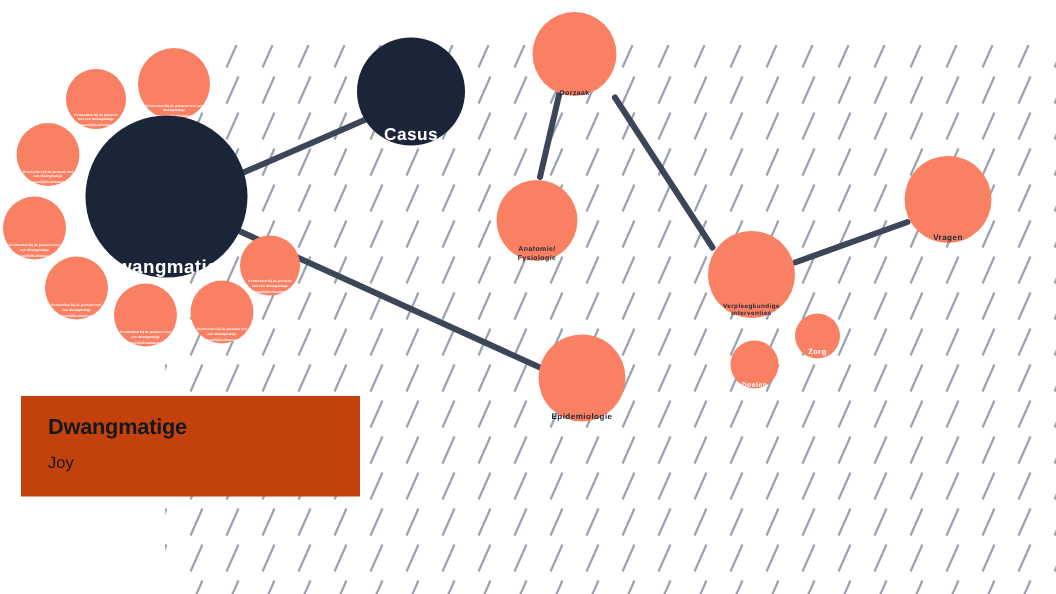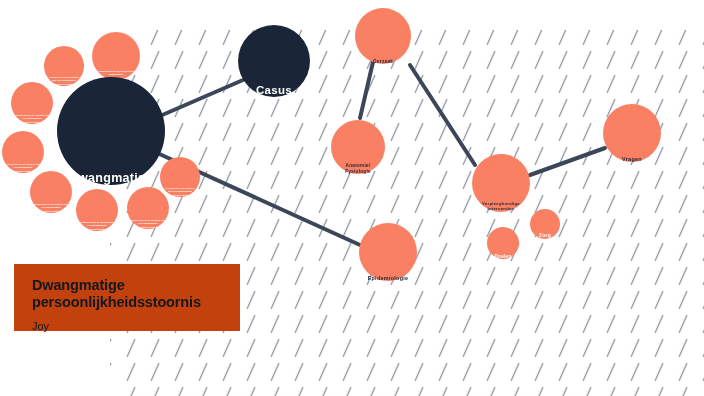--- a/index.html
+++ b/index.html
@@ -129,18 +129,17 @@
         <span class="hub-label label-white-text">Doelen</span>
       </div>
       <div class="node node-orange" style="left: 603px; top: 104px; height: 58px; width: 58px; font-size: 5.4px;">
         <span class="hub-label label-dark-text">Vragen</span>
       </div>
     </div>
 
   <div id="titlecard">
     <div class="t">
       <div>Dwangmatige</div>
-      <div>persoonlijkheidsstoornis</div>
     </div>
     <div class="a">Joy</div>
   </div>
 
 </div>
 
 </body></html>

